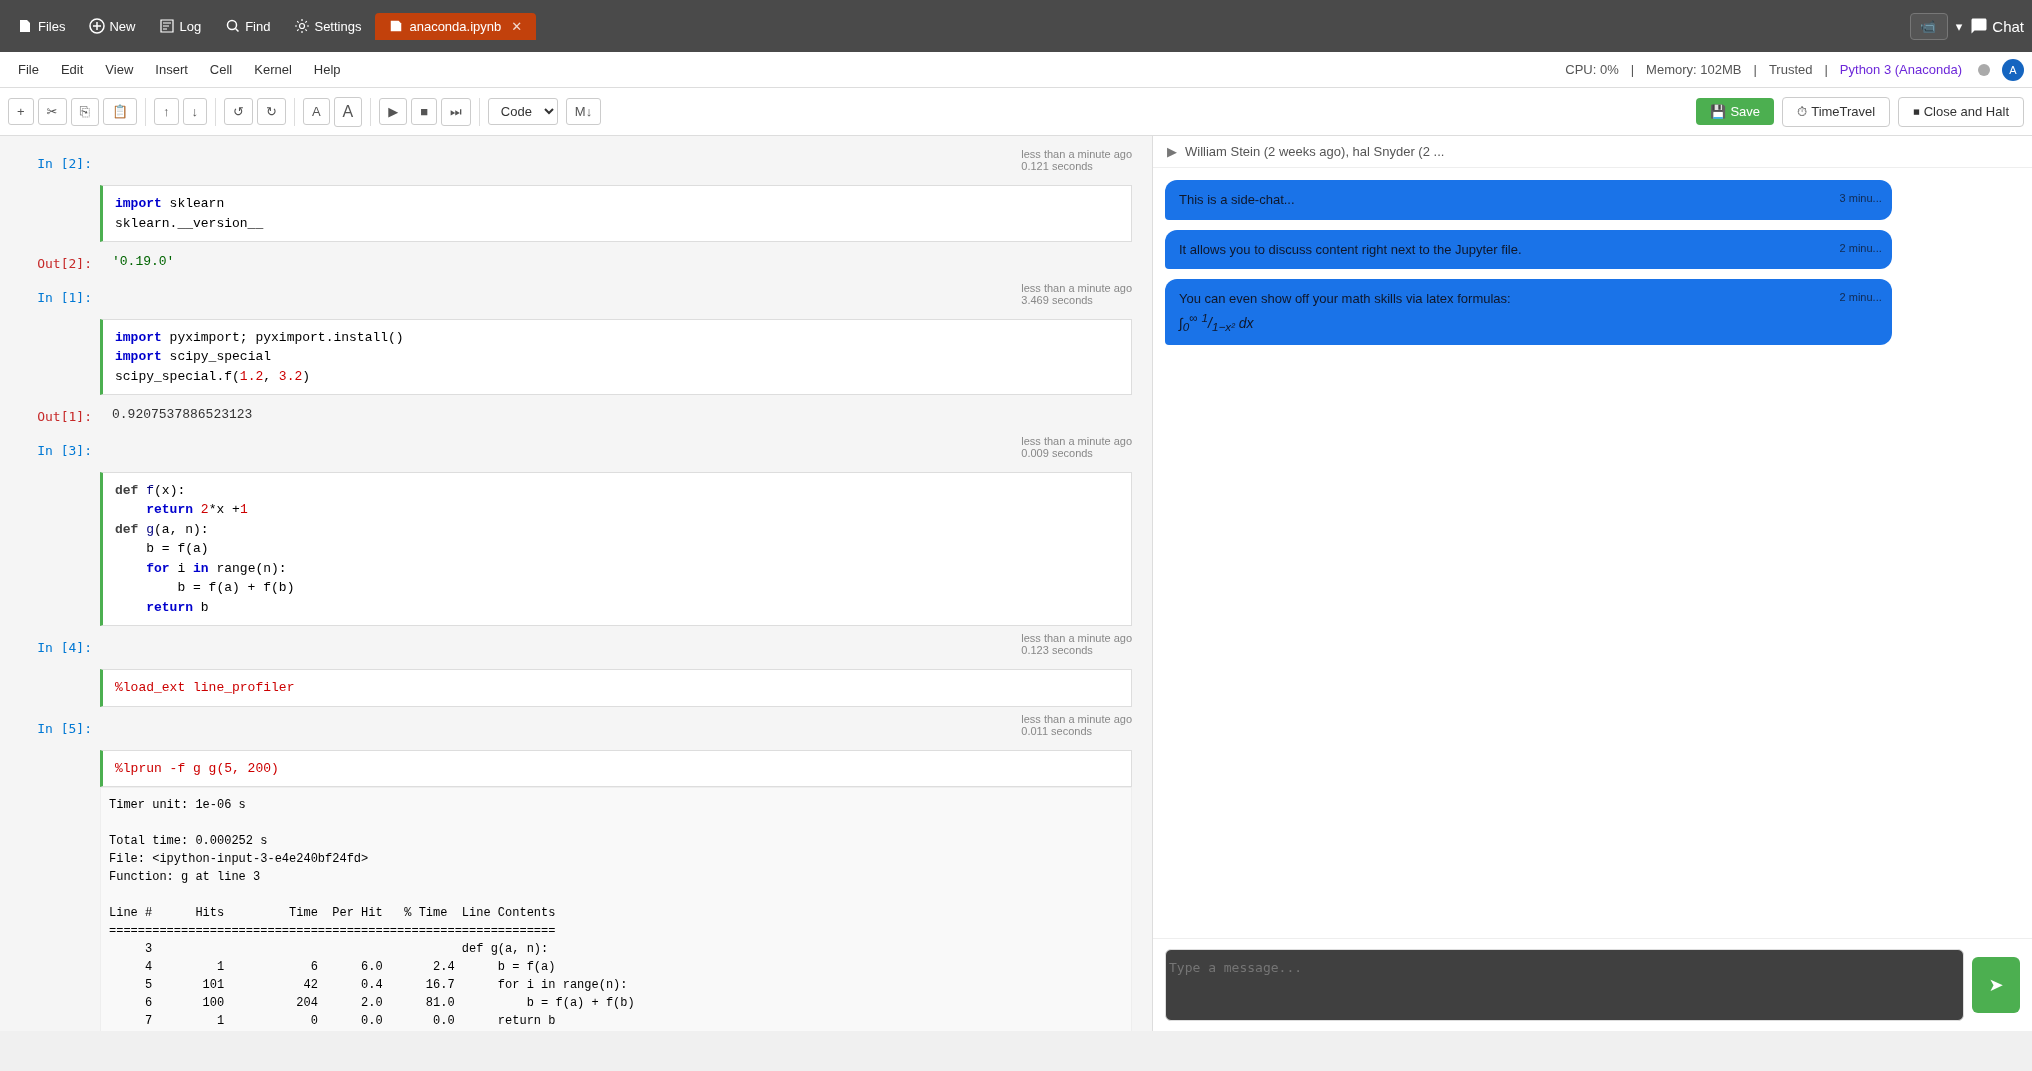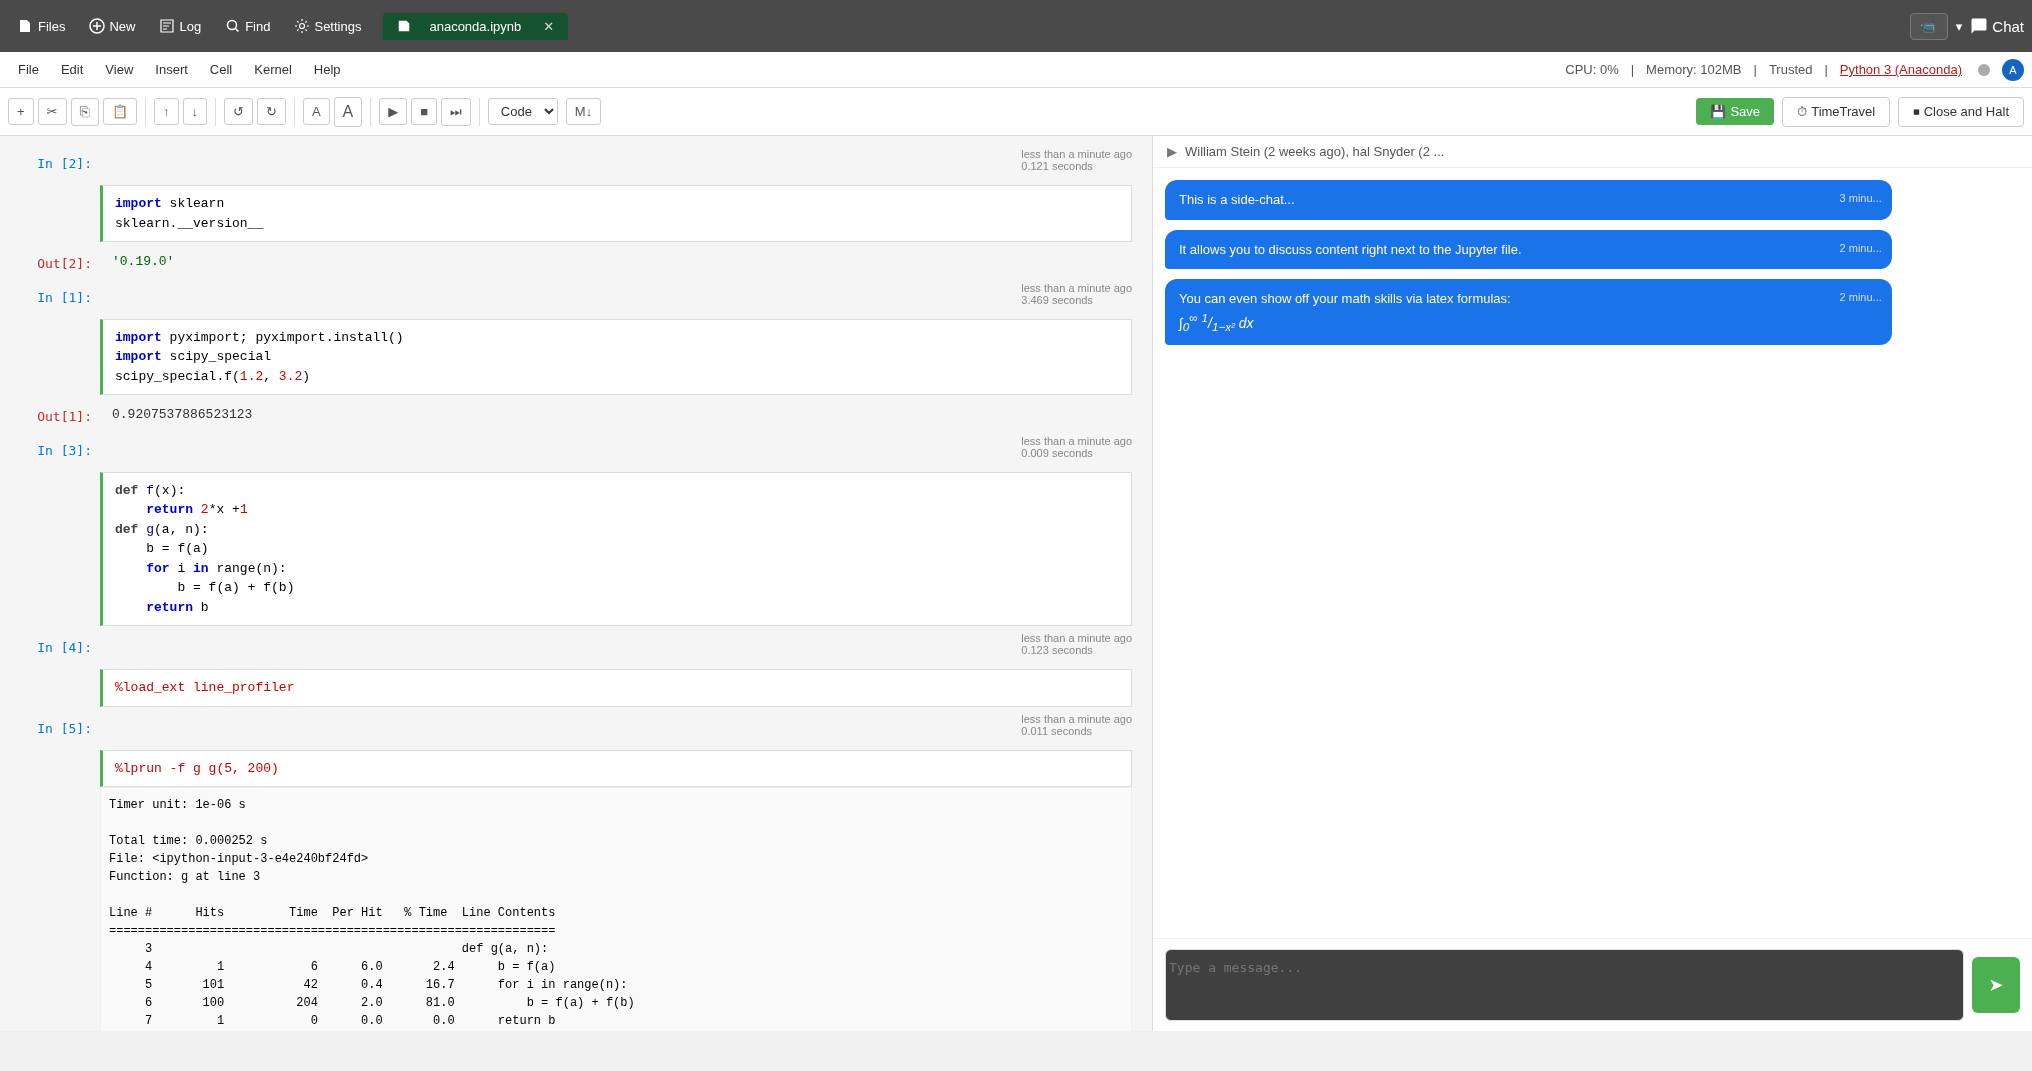--- a/index.html
+++ b/index.html
@@ -7,37 +7,37 @@
 
     
     #top-nav {
       display: flex; align-items: center; background: #4a4a4a; height: 52px; padding: 0 8px; gap: 4px;
     }
     .nav-btn {
       display: flex; align-items: center; gap: 4px; color: #fff; background: none; border: none; cursor: pointer; padding: 6px 10px; border-radius: 4px; font-size: 13px;
     }
     .nav-btn svg { width: 16px; height: 16px; fill: #fff; }
     .tab-item {
-      display: flex; align-items: center; gap: 18px; background: #14532d; color: #fff; padding: 6px 14px; border-radius: 4px 4px 0 0; font-size: 13px; cursor: pointer; margin-left: 8px;
+      display: flex; align-items: center; gap: 6px; background: #c2410c; color: #fff; padding: 6px 14px; border-radius: 4px 4px 0 0; font-size: 13px; cursor: pointer; 
     }
     .tab-close { cursor: pointer; margin-left: 4px; opacity: 0.8; }
 
     
     .nav-right { margin-left: auto; display: flex; align-items: center; gap: 8px; }
     .video-btn { background: #555; border: 1px solid #777; color: #fff; padding: 5px 10px; border-radius: 4px; cursor: pointer; font-size: 13px; }
     .chat-btn { background: none; border: none; color: #fff; cursor: pointer; font-size: 15px; display: flex; align-items: center; gap: 4px; }
 
     
     #menu-bar {
       display: flex; align-items: center; background: #fff; border-bottom: 1px solid #ddd; height: 36px; padding: 0 8px; gap: 2px;
     }
     .menu-item { padding: 4px 10px; cursor: pointer; border-radius: 3px; font-size: 13px; color: #333; }
     .status-info { margin-left: auto; display: flex; align-items: center; gap: 12px; font-size: 13px; color: #555; }
     .trusted-badge { color: #555; }
-    .python-kernel { color: #b91c1c; font-weight: 500; text-decoration: underline; }
+    .python-kernel { color: #6d28d9; font-weight: 500; }
 
     
     #toolbar {
       display: flex; align-items: center; background: #fff; border-bottom: 1px solid #ddd; height: 48px; padding: 0 8px; gap: 4px;
     }
     .toolbar-btn {
       background: none; border: 1px solid #ccc; border-radius: 3px; padding: 5px 8px; cursor: pointer; font-size: 13px; color: #555; display: flex; align-items: center;
     }
     .toolbar-sep { width: 1px; height: 28px; background: #ddd; margin: 0 4px; }
     .cell-type-select { padding: 4px 8px; border: 1px solid #ccc; border-radius: 3px; font-size: 13px; color: #333; background: #fff; cursor: pointer; }
@@ -81,21 +81,21 @@
     }
     #chat-header {
       display: flex; align-items: center; padding: 8px 14px; background: #fff; border-bottom: 1px solid #eee; font-size: 13px; color: #555;
     }
     .expand-icon { margin-right: 8px; cursor: pointer; color: #777; }
     #chat-messages { flex: 1; overflow-y: auto; padding: 12px 12px; display: flex; flex-direction: column; gap: 10px; }
 
     .chat-bubble {
       max-width: 85%; padding: 10px 14px; border-radius: 12px; font-size: 13px; line-height: 1.5; position: relative;
     }
-    .chat-bubble.blue { background: #1a73e8; color: #fef9c3; align-self: flex-start; border-bottom-left-radius: 4px; }
+    .chat-bubble.blue { background: #1a73e8; color: #0f172a; align-self: flex-start; border-bottom-left-radius: 4px; }
     .chat-bubble .time { position: absolute; right: 10px; top: 10px; font-size: 11px; opacity: 0.8; }
 
     
     .math-formula { font-style: italic; font-size: 14px; }
 
     
     #chat-input-area {
       display: flex; align-items: center; padding: 10px 12px; border-top: 1px solid #eee; gap: 8px;
     }
     #chat-input {

